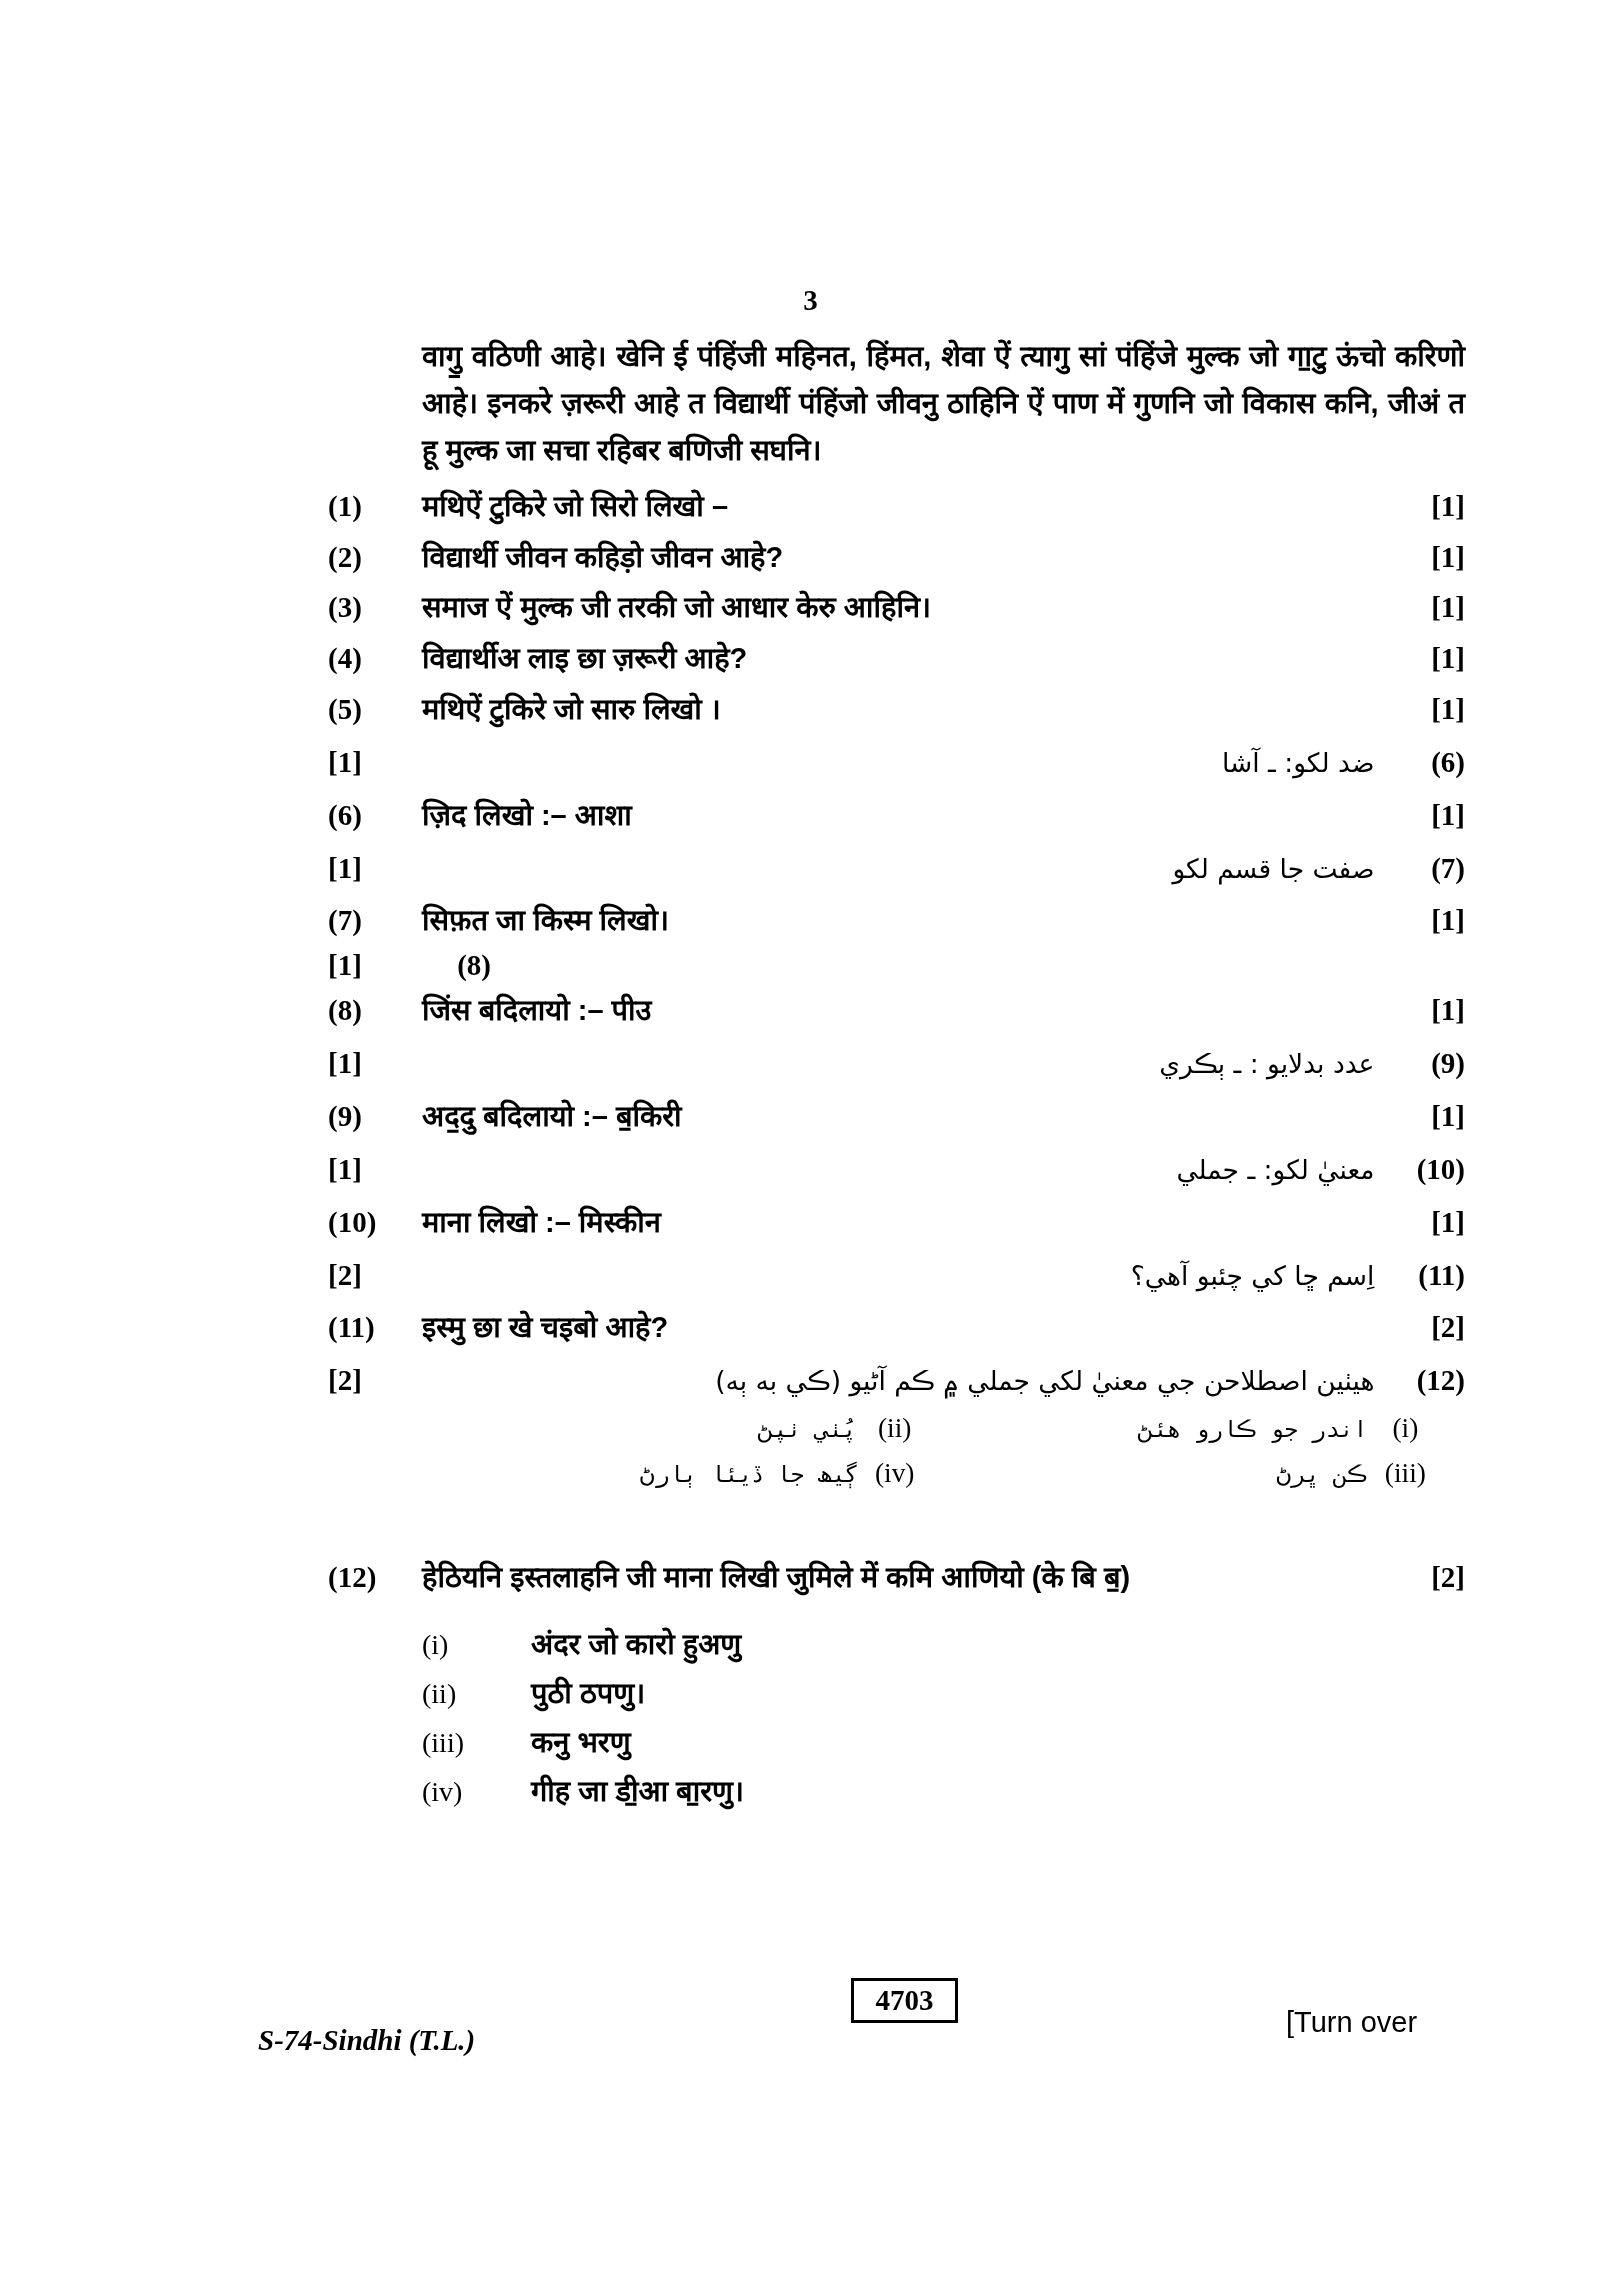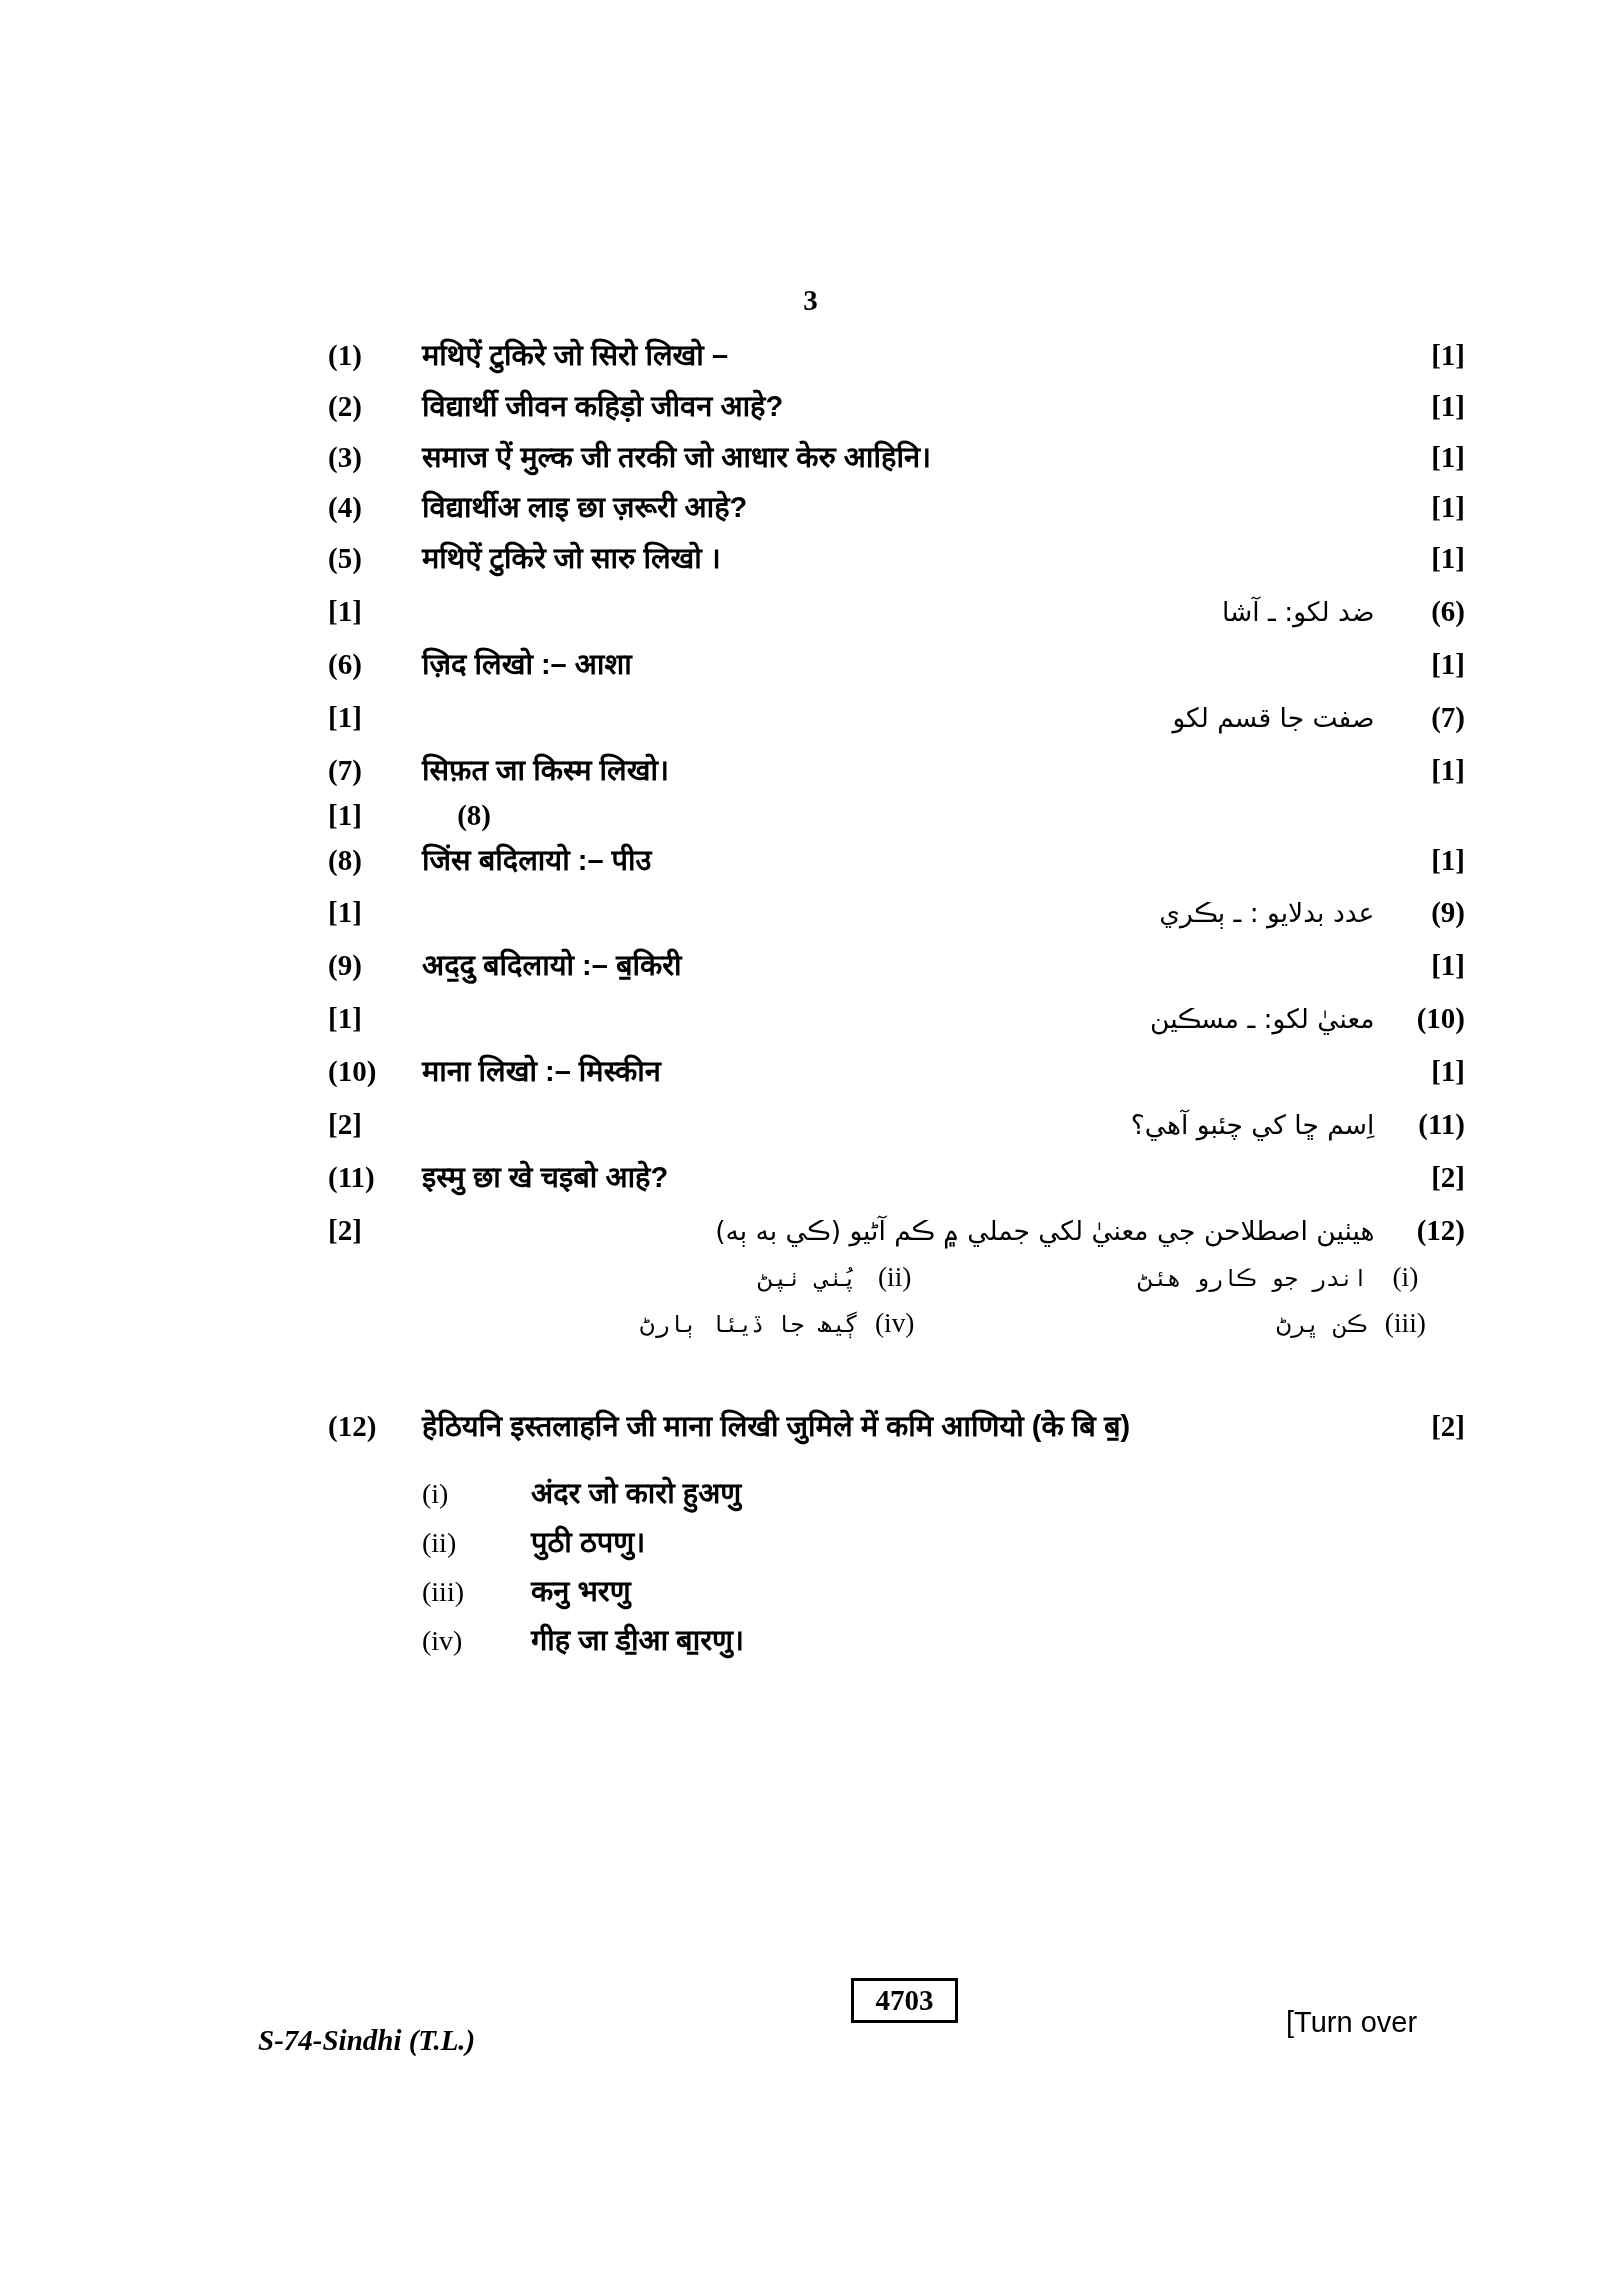--- a/index.html
+++ b/index.html
@@ -208,20 +208,21 @@
 </style>
 </head>
 <body>
 
 <div class="page">
 
   <div class="page-number">3</div>
 
   <div class="content">
 
+    <p class="intro">वागु॒ वठिणी आहे। खेनि ई पंहिंजी महिनत, हिंमत, शेवा ऐं त्यागु सां पंहिंजे मुल्क जो गा॒टु ऊंचो करिणो आहे। इनकरे ज़रूरी आहे त विद्यार्थी पंहिंजो जीवनु ठाहिनि ऐं पाण में गुणनि जो विकास कनि, जीअं त हू मुल्क जा सचा रहिबर बणिजी सघनि।</p>
 
     <div class="qrow">
       <span class="qnum">(1)</span>
       <span class="qtext">मथिऐं टुकिरे जो सिरो लिखो –</span>
       <span class="qmarks">[1]</span>
     </div>
     <div class="qrow">
       <span class="qnum">(2)</span>
       <span class="qtext">विद्यार्थी जीवन कहिड़ो जीवन आहे?</span>
       <span class="qmarks">[1]</span>
@@ -280,21 +281,21 @@
       <span class="rtl-num">(9)</span>
     </div>
     <div class="qrow">
       <span class="qnum">(9)</span>
       <span class="qtext">अद॒दु बदिलायो :– ब॒किरी</span>
       <span class="qmarks">[1]</span>
     </div>
 
     <div class="rtlrow">
       <span class="rtl-marks">[1]</span>
-      <span class="rtl-text">معنيٰ لکو: ـ مسڪين</span>
+      <span class="rtl-text">معنيٰ لکو: ـ جملي</span>
       <span class="rtl-num">(10)</span>
     </div>
     <div class="qrow">
       <span class="qnum">(10)</span>
       <span class="qtext">माना लिखो :– मिस्कीन</span>
       <span class="qmarks">[1]</span>
     </div>
 
     <div class="rtlrow">
       <span class="rtl-marks">[2]</span>

